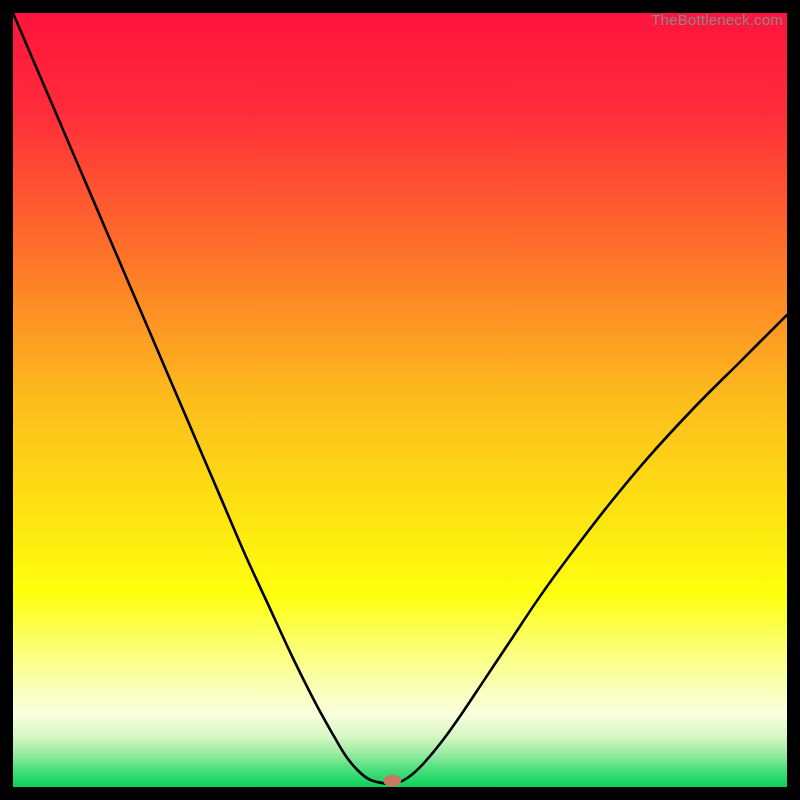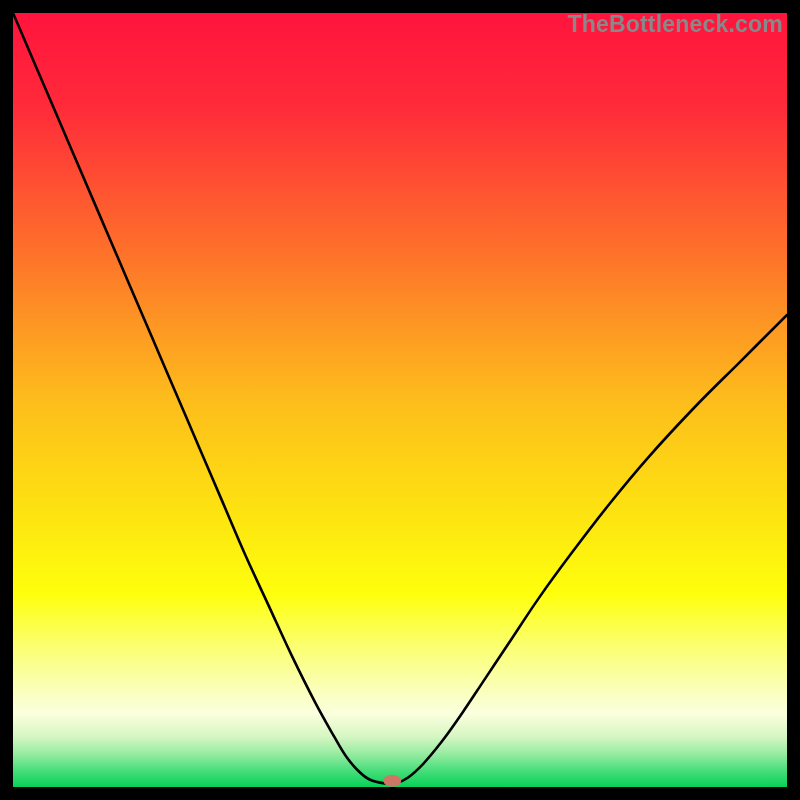--- a/index.html
+++ b/index.html
@@ -23,22 +23,22 @@
     left: 0;
     top: 0;
     width: 774px;
     height: 774px;
   }
   .watermark {
     position: absolute;
     top: -2px;
     right: 4px;
     font-family: Arial, Helvetica, sans-serif;
-    font-size: 23px;
-    font-weight: 700;
+    font-size: 15px;
+    font-weight: 400;
     color: #88898a;
     letter-spacing: 0.2px;
     z-index: 10;
   }
 </style>
 </head>
 <body>
 
 <div class="frame">
   <div class="watermark">TheBottleneck.com</div>

